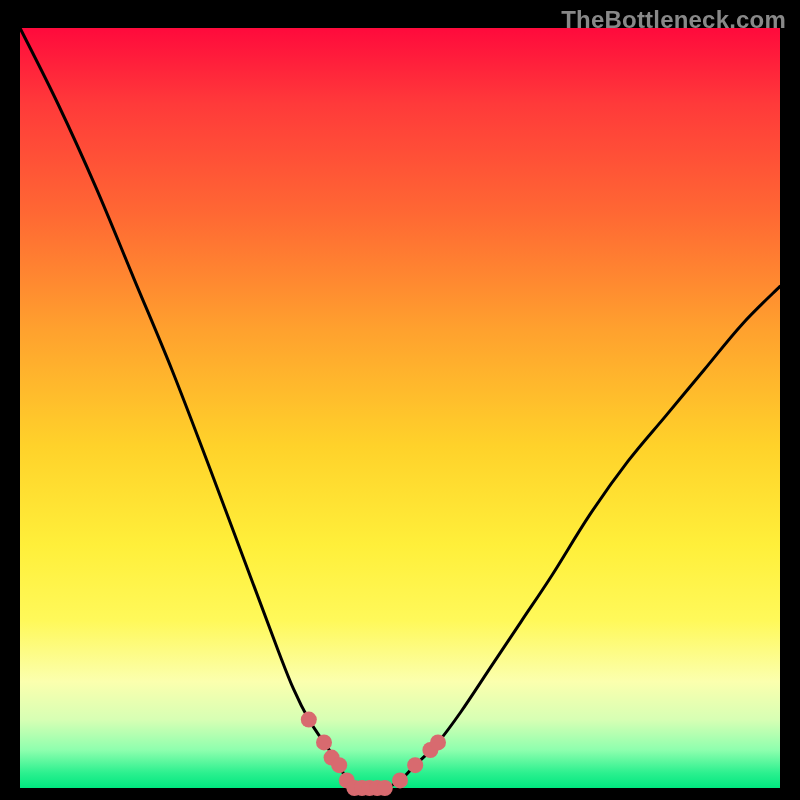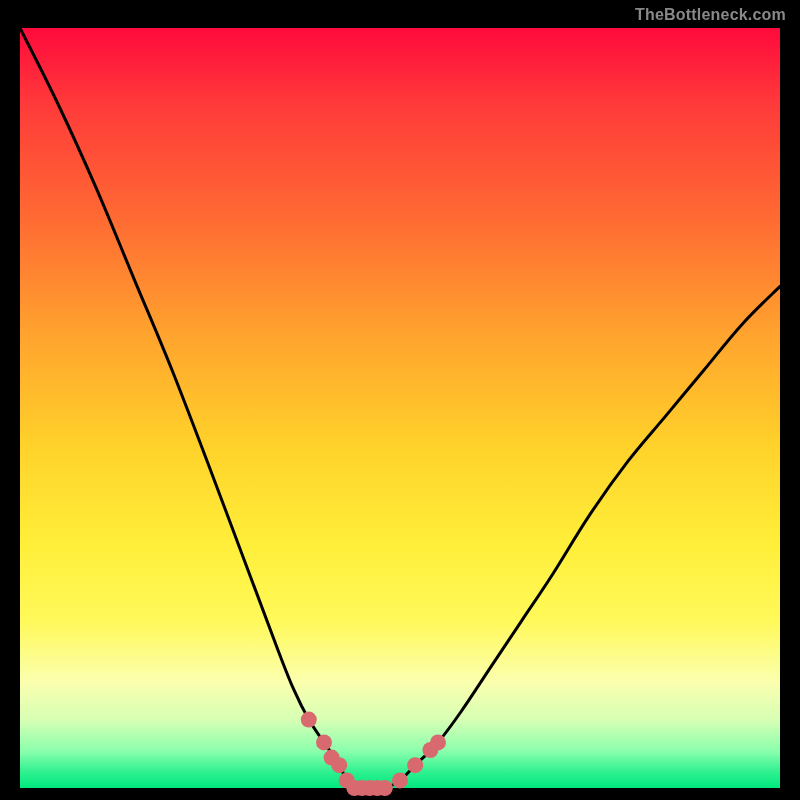--- a/index.html
+++ b/index.html
@@ -15,21 +15,21 @@
     position: relative;
     width: 800px;
     height: 800px;
     background: #000;
   }
   .watermark {
     position: absolute;
     top: 6px;
     right: 14px;
     color: #888;
-    font-size: 16px;
+    font-size: 24px;
     font-weight: 600;
     letter-spacing: 0.2px;
     z-index: 20;
   }
   .plot-area {
     position: absolute;
     left: 20px;
     top: 28px;
     width: 760px;
     height: 760px;

